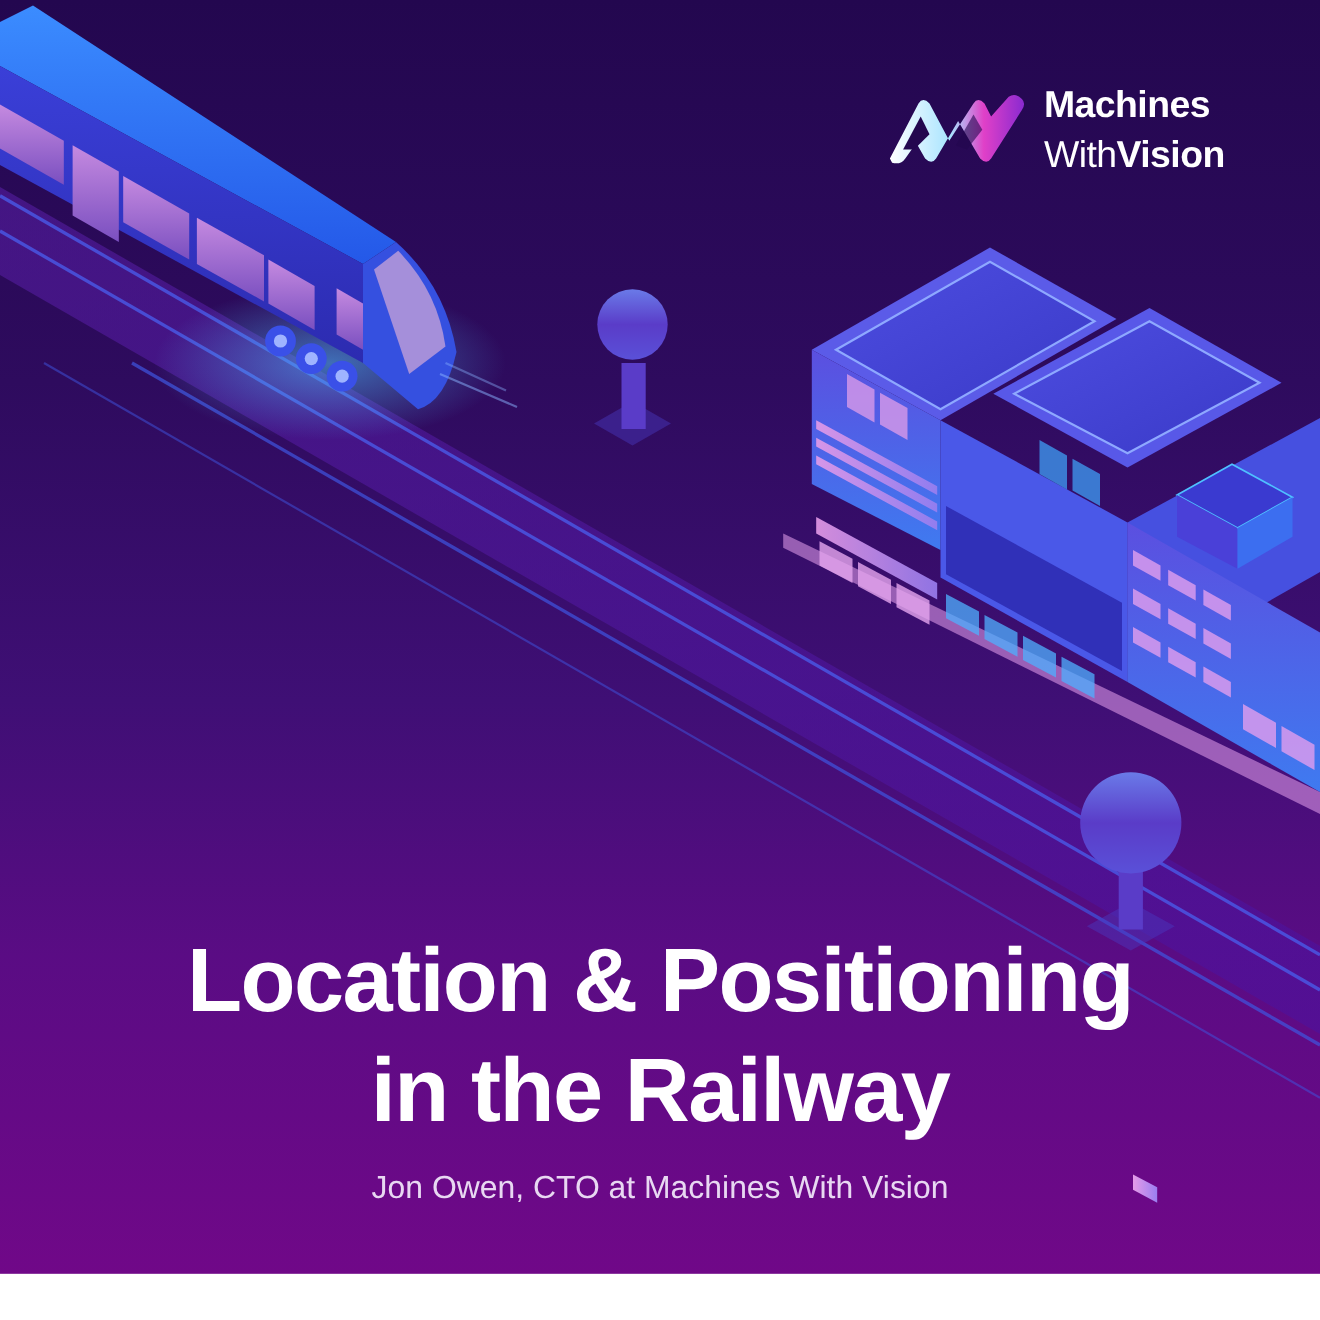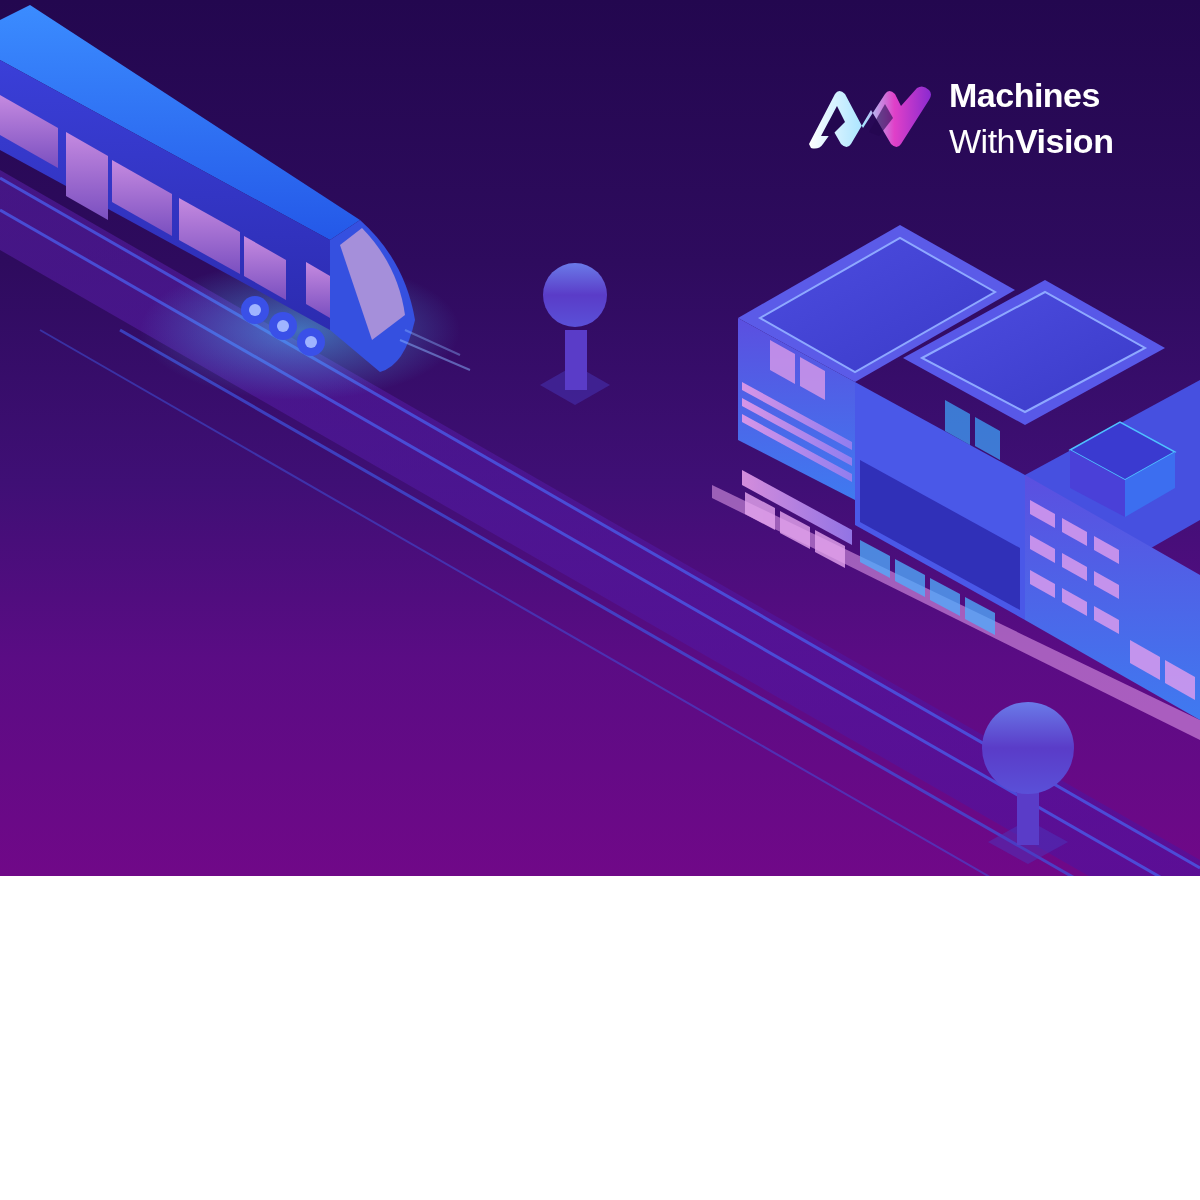--- a/index.html
+++ b/index.html
@@ -1,18 +1,18 @@
 <!DOCTYPE html>
 <html><head>
 <meta charset="utf-8">
 <style>
   html, body { margin:0; padding:0; }
   body { width:1200px; height:1200px; overflow:hidden; font-family:"Liberation Sans", sans-serif; }
   .canvas {
-    position:relative; width:1200px; height:876px; overflow:hidden;
+    position:relative; width:1200px; height:1158px; overflow:hidden;
     background: linear-gradient(180deg, #23074f 0%, #2e0b5e 30%, #3f0f75 55%, #5a0c84 75%, #700888 100%);
   }
   .scene { position:absolute; left:0; top:0; width:1200px; height:1200px; }
   .logo { position:absolute; left:805px; top:78px; display:flex; align-items:center; gap:14px; }
   .logo-mark { width:130px; height:64px; }
   .logo-text { color:#ffffff; line-height:1; }
   .logo-line1 { font-weight:700; font-size:34px; letter-spacing:-0.5px; display:block; }
   .logo-line2 { font-size:34px; letter-spacing:-0.5px; display:block; margin-top:12px; }
   .logo-with { font-weight:400; }
   .logo-vision { font-weight:700; }
@@ -197,15 +197,18 @@
       <path d="M16,50 L32,20 L40,36 L26,50 Z" fill="#23074f"></path>
       <path d="M64,46 L80,18 L88,32 L74,50 Z" fill="#23074f" opacity="0.6"></path>
     </svg>
     <div class="logo-text">
       <span class="logo-line1">Machines</span>
       <span class="logo-line2"><span class="logo-with">With</span><span class="logo-vision">Vision</span></span>
     </div>
   </div>
 
   <h1 class="title" style="margin:0;">
+    <span>Location &amp; Positioning</span>
+    <span>in the Railway</span>
   </h1>
 
+  <div class="byline">Jon Owen, CTO at Machines With Vision</div>
 </div>
 
 </body></html>

